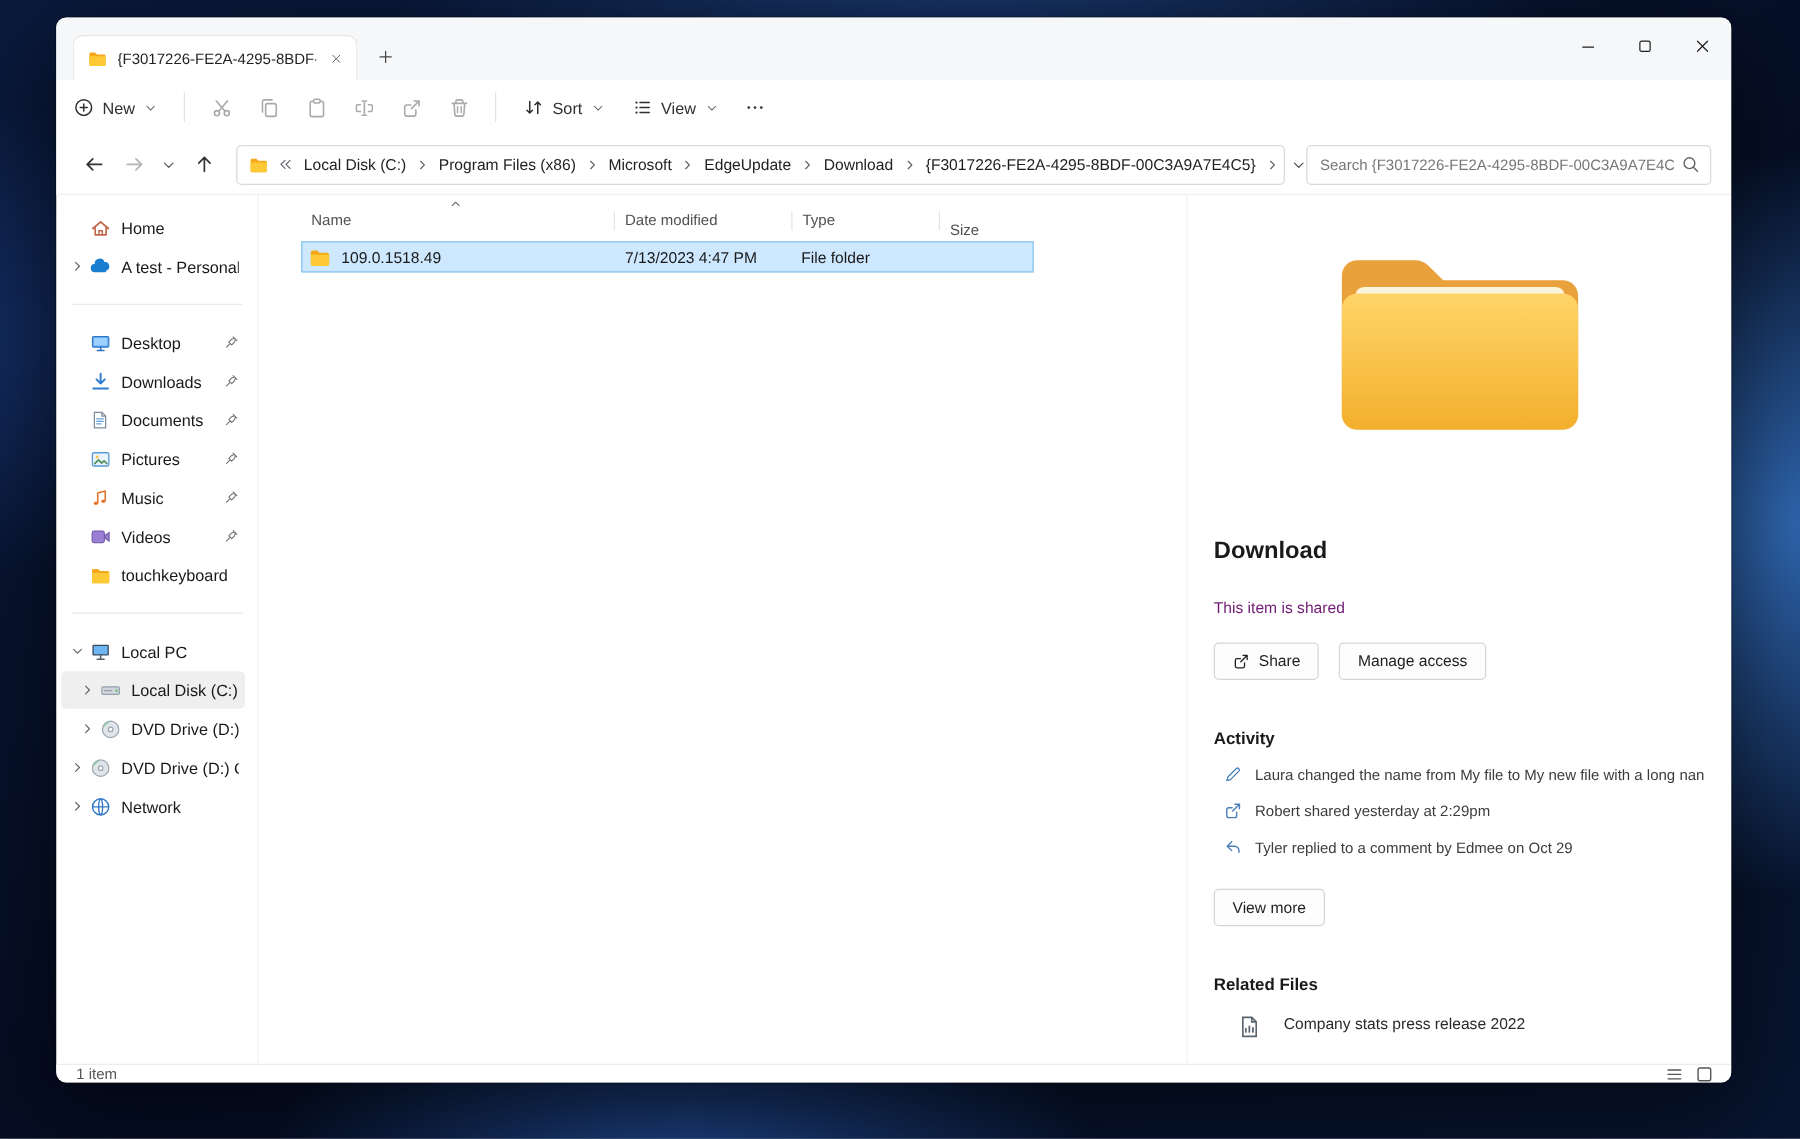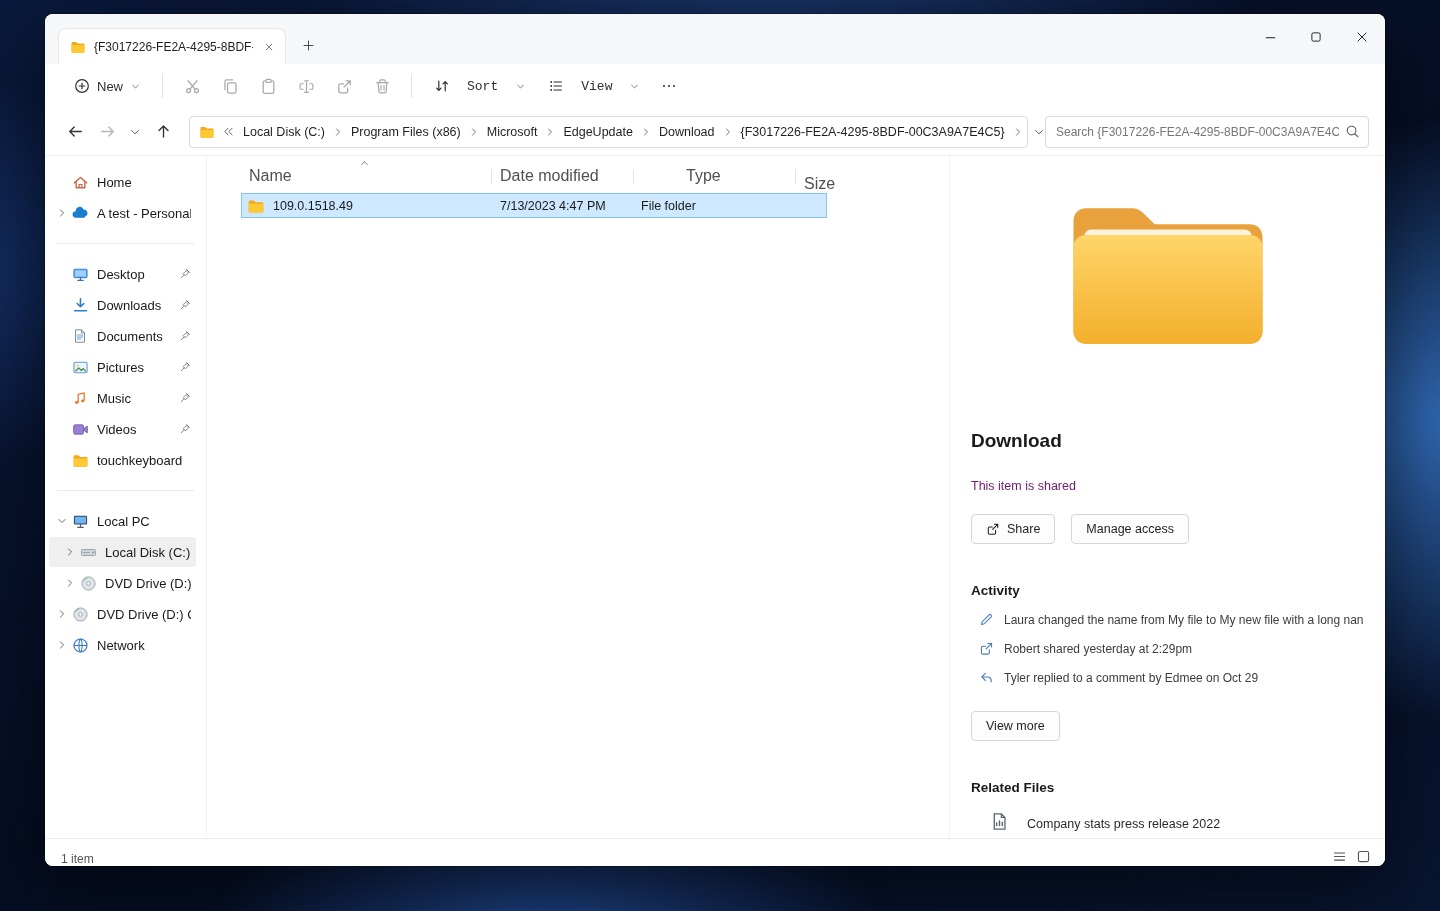--- a/index.html
+++ b/index.html
@@ -27,27 +27,27 @@
   .titlebar { height:50px; flex:none; background:#f6f7f9; display:flex; align-items:flex-end; position:relative; padding-left:13px; }
   .tab { width:228px; height:36px; background:#ffffff; border:1px solid #e7e7e7; border-bottom:none;
          border-radius:8px 8px 0 0; display:flex; align-items:center; padding:0 8px 0 11px; gap:8px; }
   .tab-title { font-size:12px; color:#1f1f1f; flex:1; white-space:nowrap; overflow:hidden; }
   .tab-close { color:#5a5a5a; padding:3px; border-radius:4px; }
   .newtab-btn { margin:0 0 6px 10px; padding:6px; color:#444; border-radius:4px; }
   .win-controls { position:absolute; right:0; top:0; height:50px; display:flex; }
   .wc { width:46px; height:46px; display:flex; align-items:center; justify-content:center; color:#1f1f1f; }
 
   
-  .toolbar { height:44px; flex:none; background:#ffffff; display:flex; align-items:center; padding:0 18px; }
+  .toolbar { height:44px; flex:none; background:#ffffff; display:flex; align-items:center; padding:0 3px; }
   .tb-new { display:flex; align-items:center; gap:7px; font-size:13px; color:#2f2f2f; padding:7px 11px; border-radius:4px; }
   .vsep { width:1px; height:24px; background:#e2e2e2; margin:0 10px; flex:none; }
   .tb-ic { width:38px; height:34px; display:flex; align-items:center; justify-content:center; border-radius:4px; }
   .tb-ic.dis { color:#a9a9a9; }
   .tb-ic.en { color:#3a3a3a; }
-  .tb-txt { display:flex; align-items:center; gap:17px; font-size:13px; color:#2f2f2f; padding:7px 10px; border-radius:4px; margin-left:2px;font-family:Liberation Mono, monospace; }
+  .tb-txt { display:flex; align-items:center; gap:7px; font-size:13px; color:#2f2f2f; padding:7px 10px; border-radius:4px; margin-left:2px; }
   .tb-chev { color:#6a6a6a; }
 
   
   .addr-row { height:48px; flex:none; background:#ffffff; display:flex; align-items:center; padding:0 16px 0 14px; border-bottom:1px solid #f0f0f0; }
   .nav-btn { width:32px; height:32px; display:flex; align-items:center; justify-content:center; color:#333; border-radius:4px; flex:none; }
   .nav-btn.dis { color:#b5b5b5; }
   .nav-btn.sm { width:24px; color:#555; }
   .addr-box { flex:1; height:32px; margin-left:10px; border:1px solid #d9d9d9; border-radius:4px; background:#fff;
               display:flex; align-items:center; padding:0 6px 0 9px; min-width:0; }
   .addr-folder { flex:none; margin-right:7px; }
@@ -71,25 +71,25 @@
   .nav-item.sel { background:#efefef; }
   .twist { width:16px; display:flex; justify-content:center; color:#5f6368; flex:none; margin-left:5px; }
   .nav-item.child .twist { margin-left:13px; }
   .nic { width:20px; display:flex; justify-content:center; flex:none; margin-right:7px; }
   .nlabel { flex:1; white-space:nowrap; overflow:hidden; }
   .pin { color:#6d6d6d; flex:none; margin-left:3px; }
   .nav-sep { height:1px; background:#e9e9e9; margin:15px 12px; }
 
   
   .files { flex:1; min-width:0; padding:6px 0 0 10px; position:relative; }
-  .hdr-row { display:flex; align-items:center; height:28px; font-size:16px; color:#505050; position:relative; }
+  .hdr-row { display:flex; align-items:center; height:28px; font-size:12px; color:#505050; position:relative; }
   .hdr { display:flex; align-items:center; height:100%; padding-left:8px; }
   .hdr-name { width:250px; }
   .hdr-date { width:141px; }
-  .hdr-type { width:117px;margin-left:44px; }
+  .hdr-type { width:117px; }
   .hdr-size { width:78px;margin-top:16px; }
   .hsep { width:1px; height:15px; background:#e4e4e4; flex:none; }
   .sort-caret { position:absolute; left:118px; top:-4px; color:#666; }
   .row { display:flex; align-items:center; height:25px; width:586px; margin-top:3px;
          background:#cde8ff; border:1px solid #84c4ee; font-size:12.5px; color:#1a1a1a; }
   .cell { white-space:nowrap; overflow:hidden; }
   .cell-name { width:250px; display:flex; align-items:center; gap:8px; padding-left:5px; }
   .cell-date { width:141px; padding-left:8px; }
   .cell-type { width:117px; padding-left:8px; }
   .cell-size { width:76px; padding-left:8px; }
@@ -101,24 +101,24 @@
   .d-shared { font-size:12.5px; color:#701a75; margin-top:27px; }
   .btn-row { display:flex; gap:16px; margin-top:21px; }
   .w-btn { display:flex; align-items:flex-end; gap:7px; padding:7px 14px; border:1px solid #d6d6d6; border-radius:4px;
            background:#fdfdfd; font-size:12.5px; color:#1f1f1f; }
   .d-h2 { font-size:13.5px; font-weight:700; color:#1a1a1a; margin-top:39px; }
   .act { display:flex; align-items:center; gap:10px; margin-top:14px; padding-left:8px; font-size:12px; color:#3c3c3c;
          white-space:nowrap; overflow:hidden; }
   .act:first-of-type { margin-top:17px; }
   .act-ic { color:#4a7dbb; flex:none; }
   .viewmore { margin-top:26px; }
-  .rel { display:flex; align-items:flex-end; gap:18px; margin-top:17px; padding-left:19px; font-size:12.5px; color:#2a2a2a; }
-
-  
-  .statusbar { height:28px; flex:none; border-top:1px solid #ececec; background:#fff; display:flex; align-items:flex-end;
+  .rel { display:flex; align-items:flex-start; gap:18px; margin-top:17px; padding-left:19px; font-size:12.5px; color:#2a2a2a; }
+
+  
+  .statusbar { height:15px; flex:none; border-top:1px solid #ececec; background:#fff; display:flex; align-items:center;
                padding:0 12px 0 16px; font-size:12px; color:#555; }
   .sb-spacer { flex:1; }
   .sb-btn { width:20px; height:20px; display:flex; align-items:center; justify-content:center; color:#555; margin-left:4px; border-radius:3px; }
 </style>
 </head>
 <body>
 
 <div class="window">
 
   <div class="titlebar">

